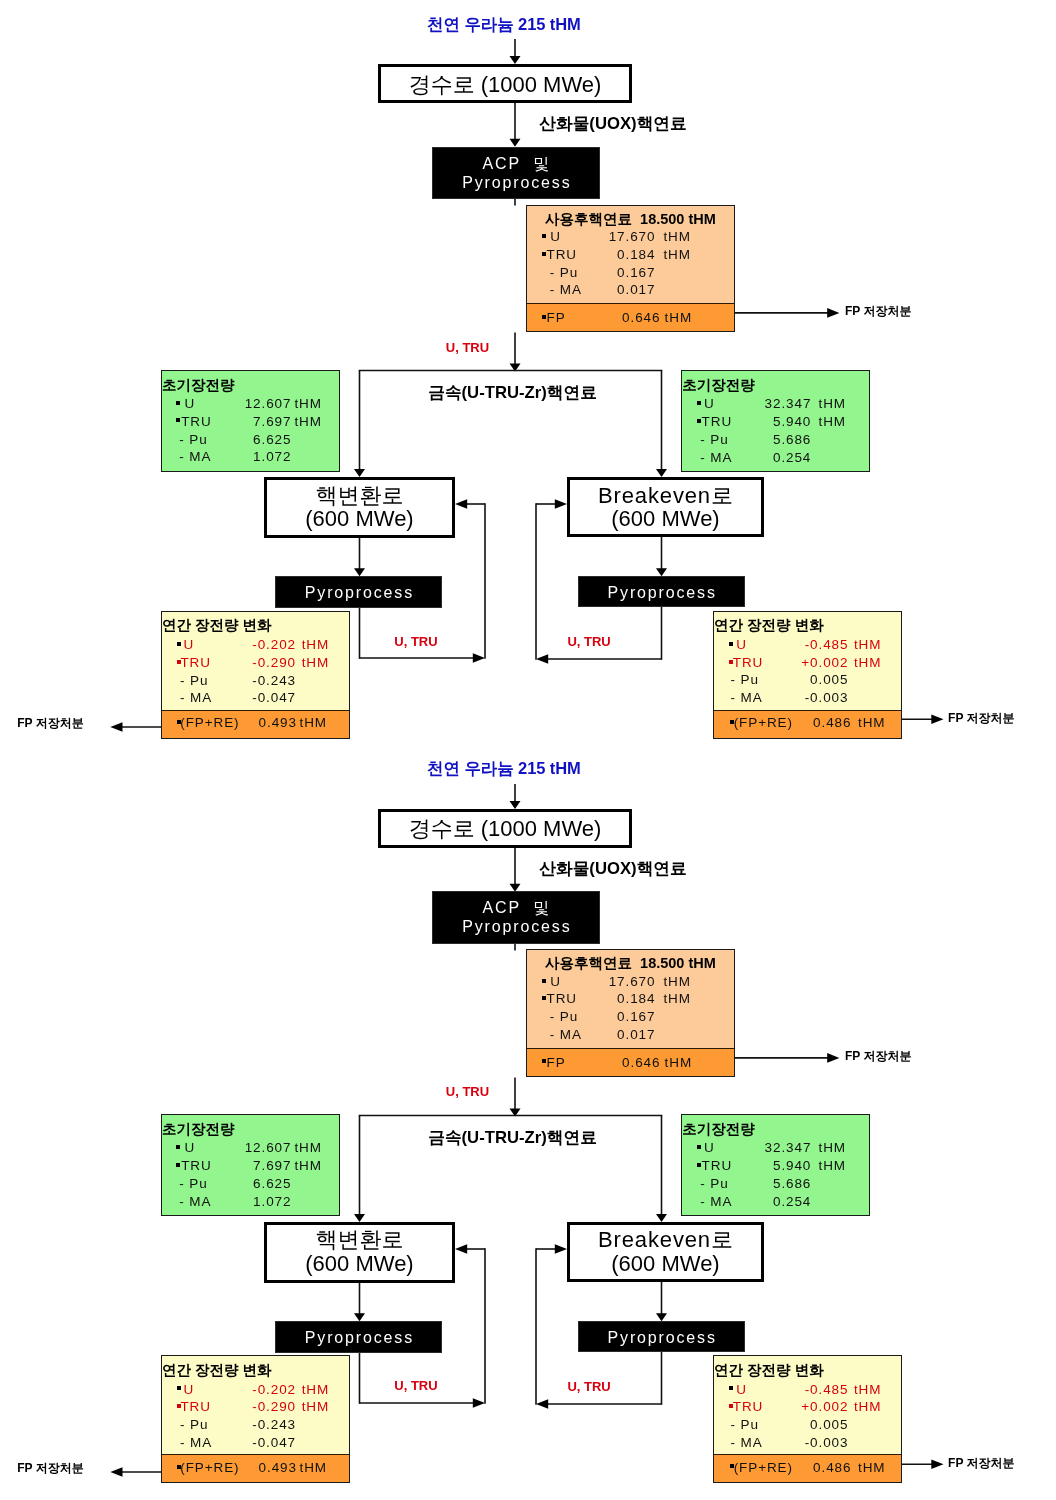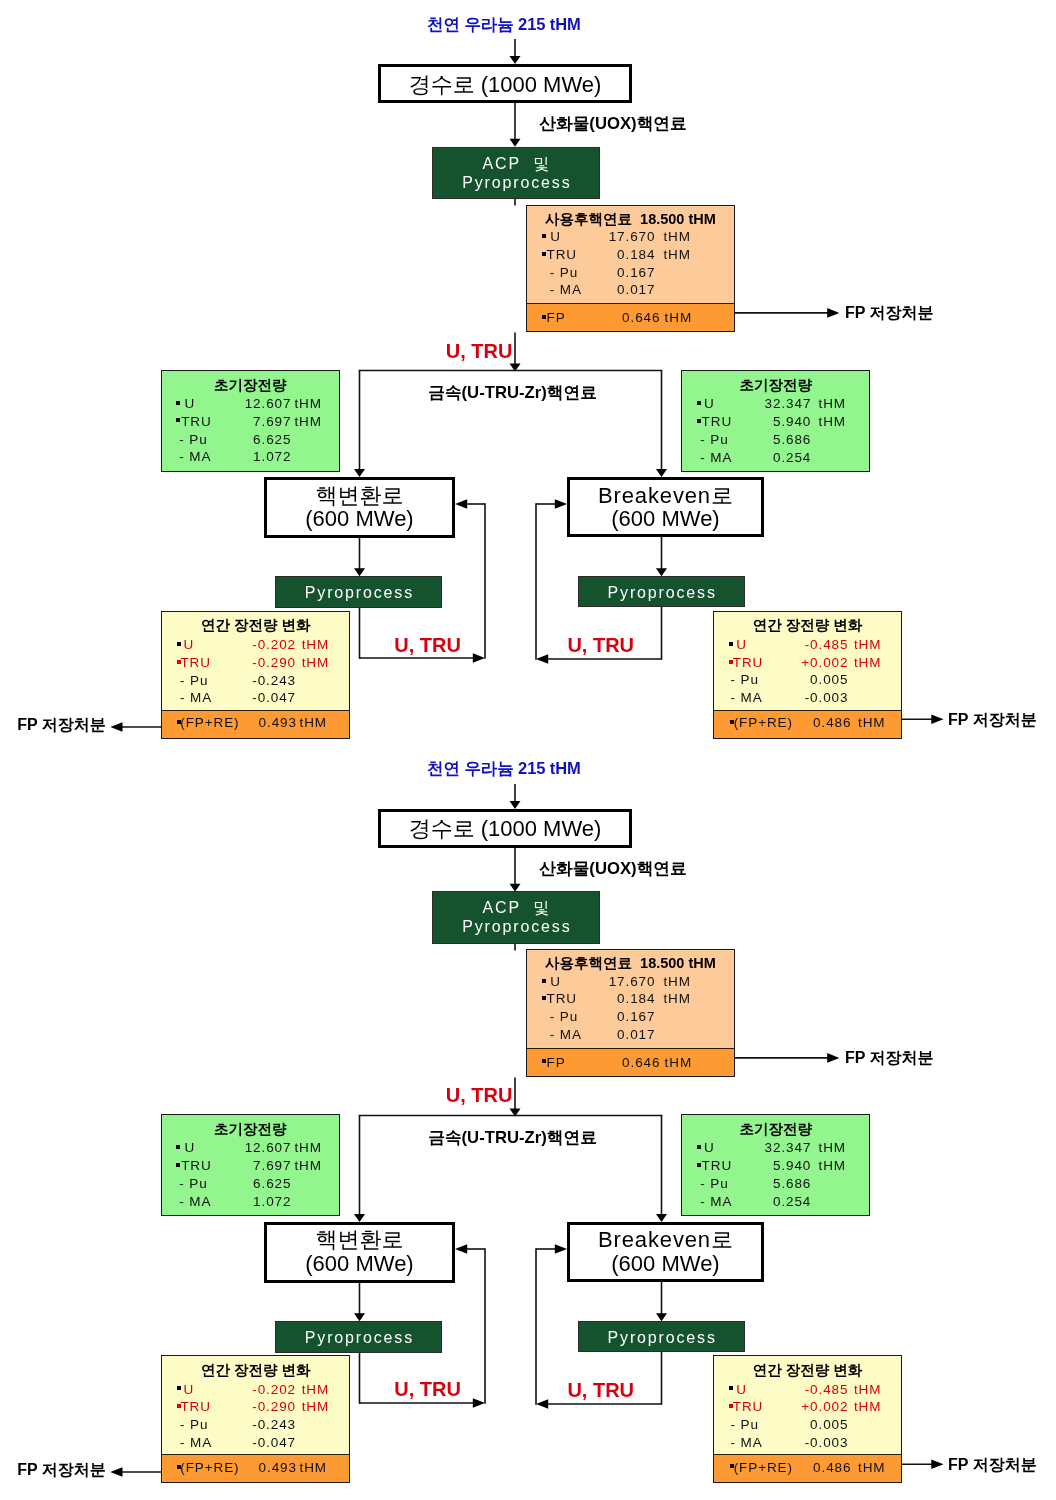--- a/index.html
+++ b/index.html
@@ -5,33 +5,33 @@
 <style>
   html,body{margin:0;padding:0;background:#ffffff;}
   body{width:1056px;height:1500px;position:relative;overflow:hidden;
        font-family:"Liberation Sans","DejaVu Sans",sans-serif;
        -webkit-font-smoothing:antialiased;}
   .diagram{position:absolute;left:0;top:0;width:1056px;height:1500px;background:#fff;}
   .half{position:absolute;left:0;width:1056px;height:750px;}
   svg.lines{position:absolute;left:0;top:0;width:1056px;height:750px;overflow:visible;}
   .box{position:absolute;box-sizing:border-box;}
   .reactor{border:3px solid #000;background:#fff;}
-  .proc{border:1px solid #2b2b2b;background:#14532d;}
+  .proc{border:1px solid #2b2b2b;background:#000000;}
   .datbox{border:1.5px solid #1a1a1a;text-decoration:underline;}
   .txt{position:absolute;white-space:pre;line-height:1;}
   .wide{letter-spacing:0.85px;text-indent:0.85px;}
 
   .lbl-blue{color:#1111C4;font-weight:bold;font-size:16.5px;letter-spacing:-0.1px;}
   .lbl-black{color:#000;font-weight:bold;font-size:16.7px;}
-  .lbl-red{color:#D7000E;font-weight:bold;font-size:20px;}
-  .lbl-fp{color:#000;font-weight:bold;font-size:16px;}
+  .lbl-red{color:#D7000E;font-weight:bold;font-size:13px;}
+  .lbl-fp{color:#000;font-weight:bold;font-size:12px;}
   .reactor-txt{color:#000;font-size:22px;font-weight:normal;text-align:center;
                width:100%;line-height:23px;}
   .proc-txt{color:#ffffff;font-size:16px;letter-spacing:1.85px;text-indent:1.85px;text-align:center;width:100%;line-height:19px;}
-  .hdr{font-weight:bold;font-size:14.5px;color:#000;text-align:center;width:100%;}
+  .hdr{font-weight:bold;font-size:14.5px;color:#000;text-align:left;width:100%;}
   .row{position:absolute;font-size:13.5px;color:#111;white-space:pre;letter-spacing:0.9px;}
   .row .nm{position:absolute;}
   .row .vl{position:absolute;text-align:right;}
   .row .un{position:absolute;}
   .bullet{position:absolute;width:4px;height:4px;background:#000;}
 </style>
 </head>
 <body>
 
 <div class="diagram">

